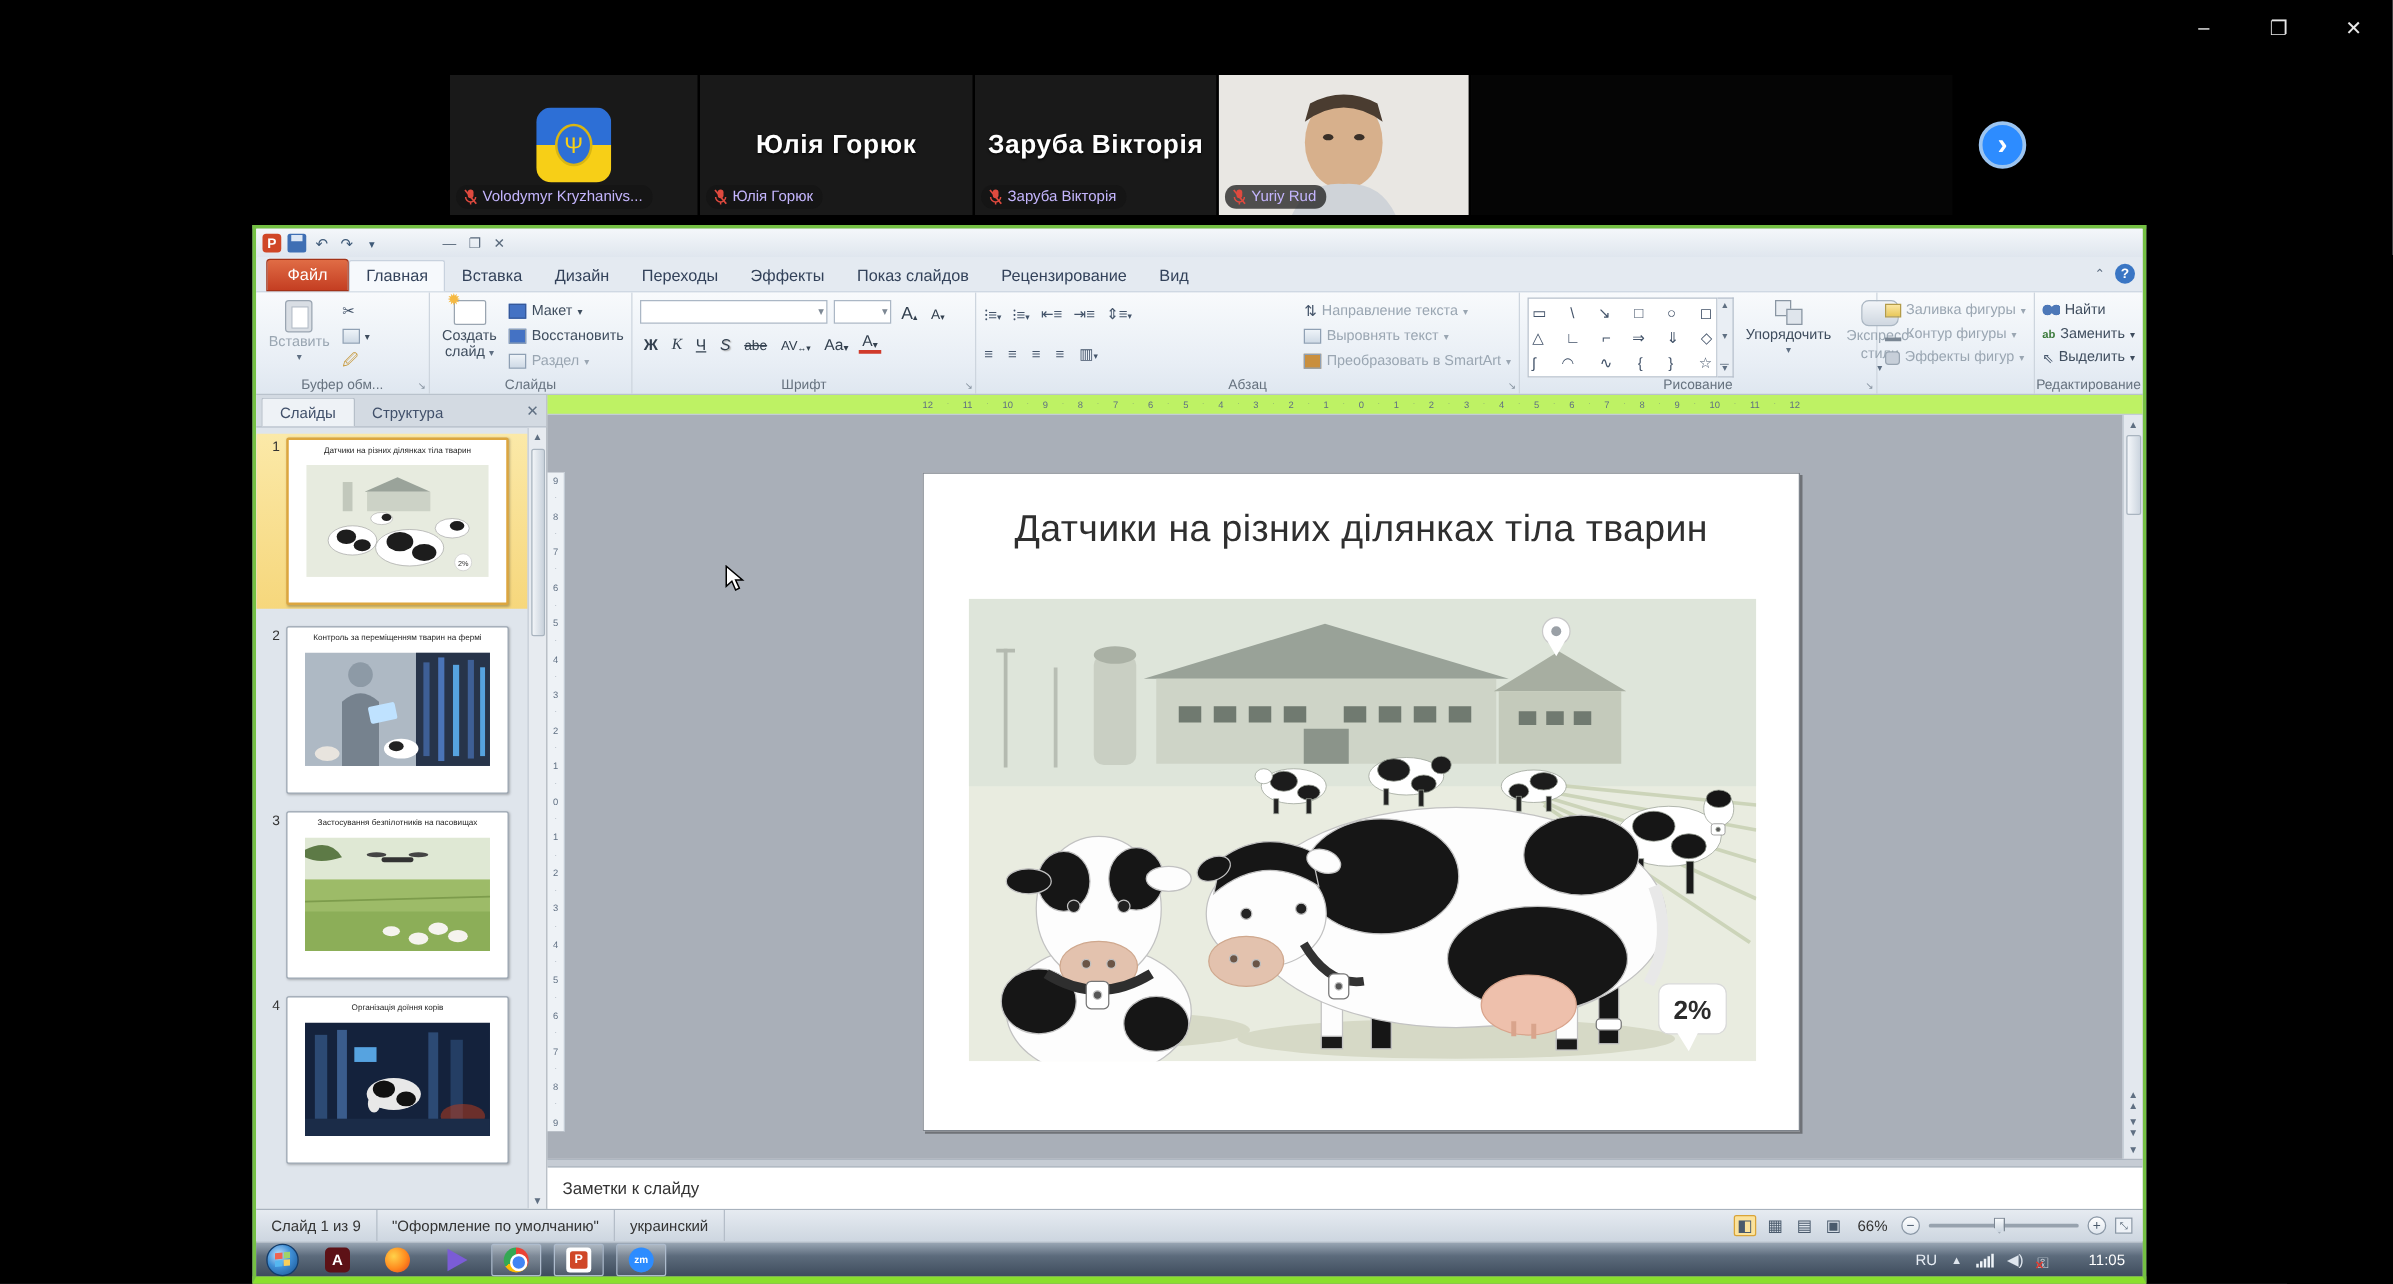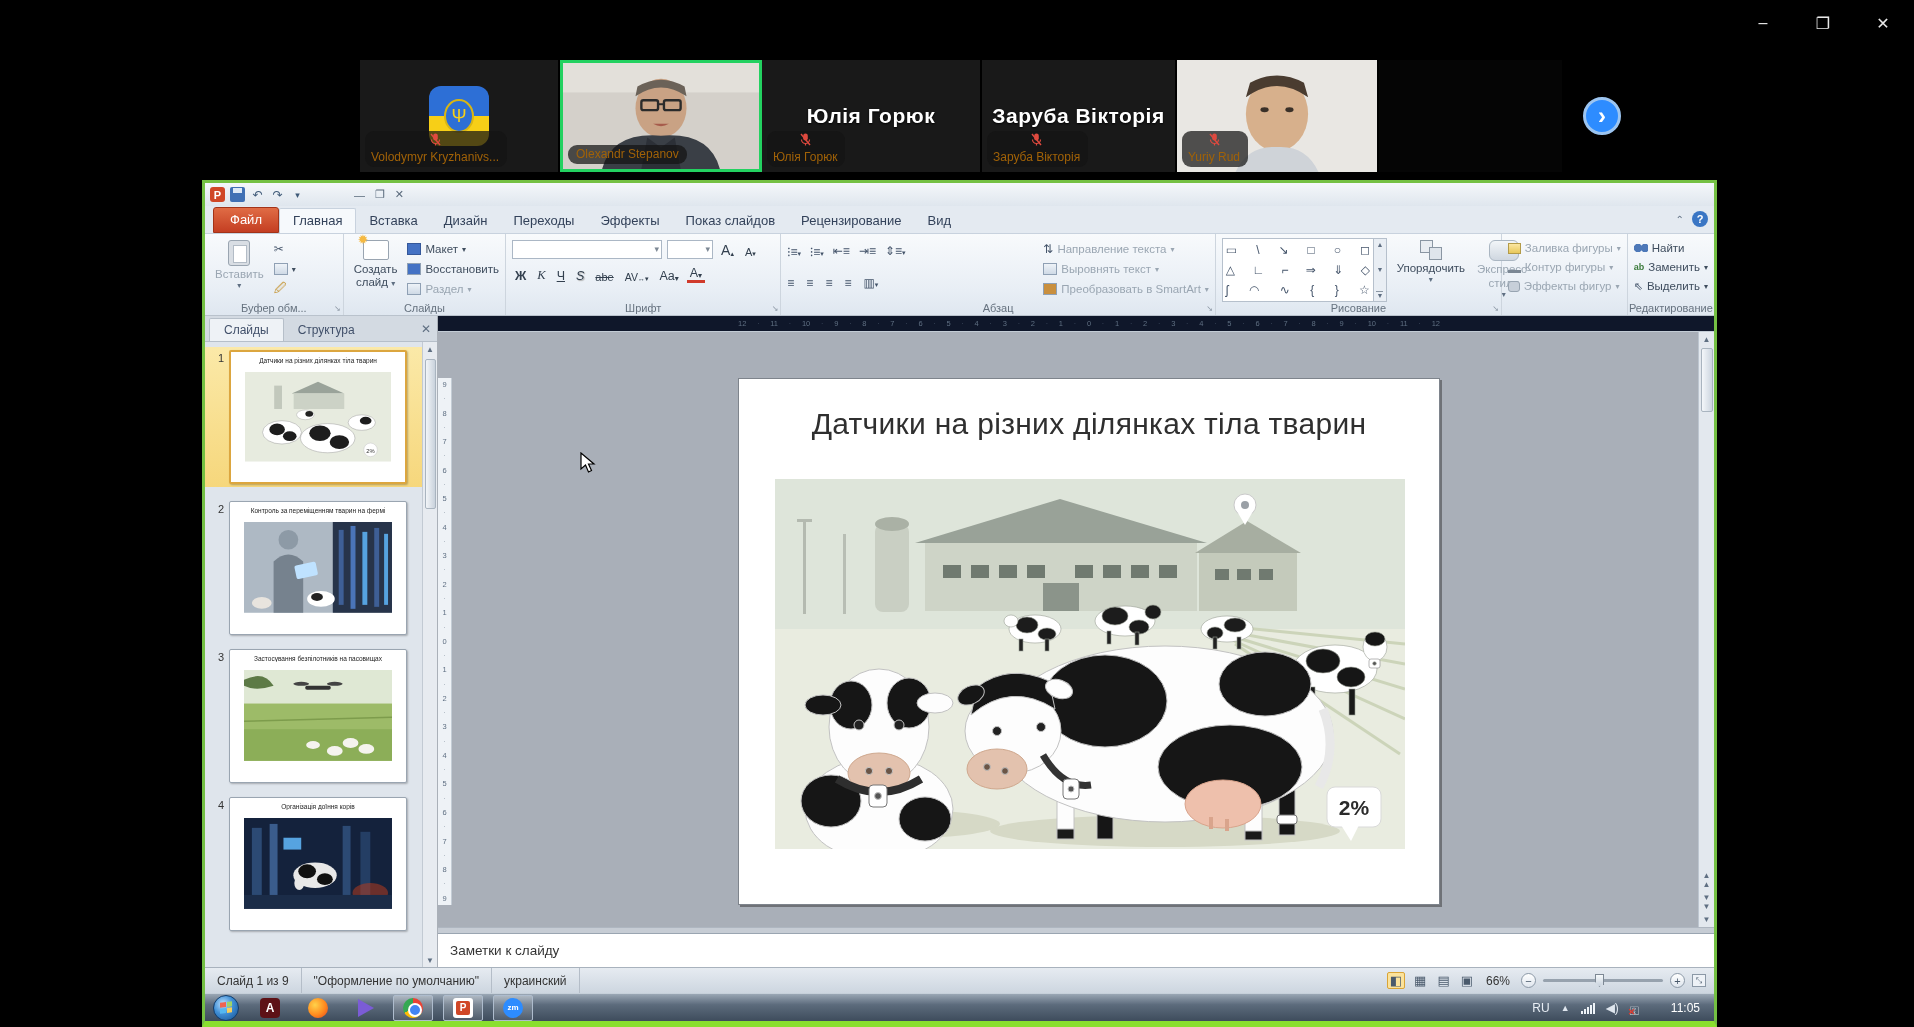--- a/index.html
+++ b/index.html
@@ -13,21 +13,21 @@
 
   
   #video-strip { position:absolute; left:360px; top:60px; width:1202px; height:112px;
       display:flex; background:#050505; }
   .tile { position:relative; height:112px; background:#191919; border-right:2px solid #000; overflow:hidden;}
   .tile.active { border:3px solid #23d160; }
   .bigname { position:absolute; inset:0; display:flex; align-items:center; justify-content:center;
       color:#fff; font-weight:bold; font-size:21px; letter-spacing:.5px; text-shadow:0 1px 2px #000;}
   .chip { position:absolute; left:5px; bottom:5px; display:flex; align-items:center; gap:4px;
       background:rgba(20,20,20,.72); border-radius:9px; padding:2px 8px 3px 6px;
-      color:#a16207; font-size:12px; white-space:nowrap; max-width:96%;flex-direction:column;}
+      color:#c4b5fd; font-size:12px; white-space:nowrap; max-width:96%;}
   .chip.nomic { padding-left:8px; }
   .mic { width:11px; height:13px; flex:0 0 auto;}
   
   .flag-av { position:absolute; left:50%; top:50%; transform:translate(-50%,-50%);
       width:60px; height:60px; border-radius:12px; overflow:hidden;}
   .flag-av .b { height:50%; background:#2d6fd6;}
   .flag-av .y { height:50%; background:#f7cf17;}
   .flag-emblem { position:absolute; left:50%; top:50%; transform:translate(-50%,-50%);
       width:30px; height:34px; border-radius:50%; background:#2d6fd6; border:2px solid #d9b612;}
   .flag-emblem:after{ content:"Ψ"; color:#f7cf17; font-size:18px; display:flex; align-items:center; justify-content:center; height:100%;}
@@ -128,21 +128,21 @@
       white-space:nowrap; overflow:hidden;}
   .thumb-img { position:absolute; left:14px; right:14px; top:20px; bottom:12px;}
   #panel-scroll { position:absolute; right:0; top:0; bottom:0; width:15px; background:#e7ebf0; border-left:1px solid #c2cad3;
       display:flex; flex-direction:column; align-items:center; font-size:8px; color:#5f6f82;}
   #panel-scroll .sthumb { width:11px; height:150px; background:linear-gradient(90deg,#f2f5f8,#c9d2dc); border:1px solid #a9b4bf; border-radius:2px; margin-top:3px;}
   #panel-scroll .sarrow { height:14px; display:flex; align-items:center;}
   #panel-scroll .bottom { margin-top:auto;}
 
   
   #editor { flex:1; display:flex; flex-direction:column; min-width:0; position:relative;}
-  #h-ruler { height:16px; background:#0f172a; border-bottom:1px solid #c3ccd5; position:relative;}
+  #h-ruler { height:16px; background:#bef264; border-bottom:1px solid #c3ccd5; position:relative;}
   #h-ruler .nums { position:absolute; left:300px; width:702px; top:0; bottom:0; display:flex;
       align-items:center; justify-content:space-between; font-size:7.5px; color:#5f6f82;}
   .dot { opacity:.55; font-size:7px;}
   #canvas { flex:1; background:#a9afb8; position:relative; min-height:0;}
   #v-ruler { position:absolute; left:0; top:46px; width:14px; height:527px; background:#eef2f6;
       border-right:1px solid #c3ccd5; display:flex; flex-direction:column; align-items:center;
       justify-content:space-between; font-size:7.5px; color:#5f6f82; padding:2px 0;}
   #slide { position:absolute; left:300px; top:46px; width:702px; height:527px; background:#fff;
       border:1px solid #7e848c; box-shadow:2px 2px 0 rgba(40,40,40,.45);}
   #slide-title { margin-top:28px; text-align:center; font-size:30px; color:#2f2f2f; letter-spacing:.3px;}
@@ -231,37 +231,20 @@
       <svg class="mic" viewBox="0 0 11 13">
           <rect x="3.2" y="0.5" width="4.6" height="7" rx="2.3" fill="#e04a3f"></rect>
           <path d="M1.5 6.5a4 4 0 0 0 8 0" fill="none" stroke="#e04a3f" stroke-width="1.2"></path>
           <line x1="5.5" y1="10.5" x2="5.5" y2="12.5" stroke="#e04a3f" stroke-width="1.2"></line>
           <line x1="1" y1="1" x2="10" y2="12" stroke="#e04a3f" stroke-width="1.4"></line>
         </svg>
       <span>Volodymyr Kryzhanivs...</span>
     </div>
   </div>
 
-  <div class="tile active" style="width:202px">
-    <svg width="100%" height="100%" viewBox="0 0 200 108" preserveAspectRatio="xMidYMid slice">
-      <rect width="200" height="108" fill="#d4d0ca"></rect>
-      <rect x="0" y="0" width="200" height="30" fill="#e3e0da"></rect>
-      <ellipse cx="100" cy="46" rx="26" ry="30" fill="#c9a284"></ellipse>
-      <path d="M74 34 q26 -18 52 0 l-2 -10 q-24 -14 -48 0 z" fill="#6b6258"></path>
-      <rect x="80" y="38" width="17" height="10" rx="2" fill="none" stroke="#2b2b2b" stroke-width="2.4"></rect>
-      <rect x="103" y="38" width="17" height="10" rx="2" fill="none" stroke="#2b2b2b" stroke-width="2.4"></rect>
-      <line x1="97" y1="42" x2="103" y2="42" stroke="#2b2b2b" stroke-width="2"></line>
-      <path d="M92 62 q8 5 16 0" fill="#a65b4b"></path>
-      <path d="M40 108 q10 -38 60 -34 q50 -4 60 34 z" fill="#3a3f46"></path>
-      <path d="M86 76 l14 10 l14 -10 l6 32 h-40 z" fill="#2c3037"></path>
-    </svg>
-    <div class="chip nomic">
-      <span>Olexandr Stepanov</span>
-    </div>
-  </div>
 
   <div class="tile" style="width:220px">
     <div class="bigname">Юлія Горюк</div>
     <div class="chip">
       <svg class="mic" viewBox="0 0 11 13">
           <rect x="3.2" y="0.5" width="4.6" height="7" rx="2.3" fill="#e04a3f"></rect>
           <path d="M1.5 6.5a4 4 0 0 0 8 0" fill="none" stroke="#e04a3f" stroke-width="1.2"></path>
           <line x1="5.5" y1="10.5" x2="5.5" y2="12.5" stroke="#e04a3f" stroke-width="1.2"></line>
           <line x1="1" y1="1" x2="10" y2="12" stroke="#e04a3f" stroke-width="1.4"></line>
         </svg>

